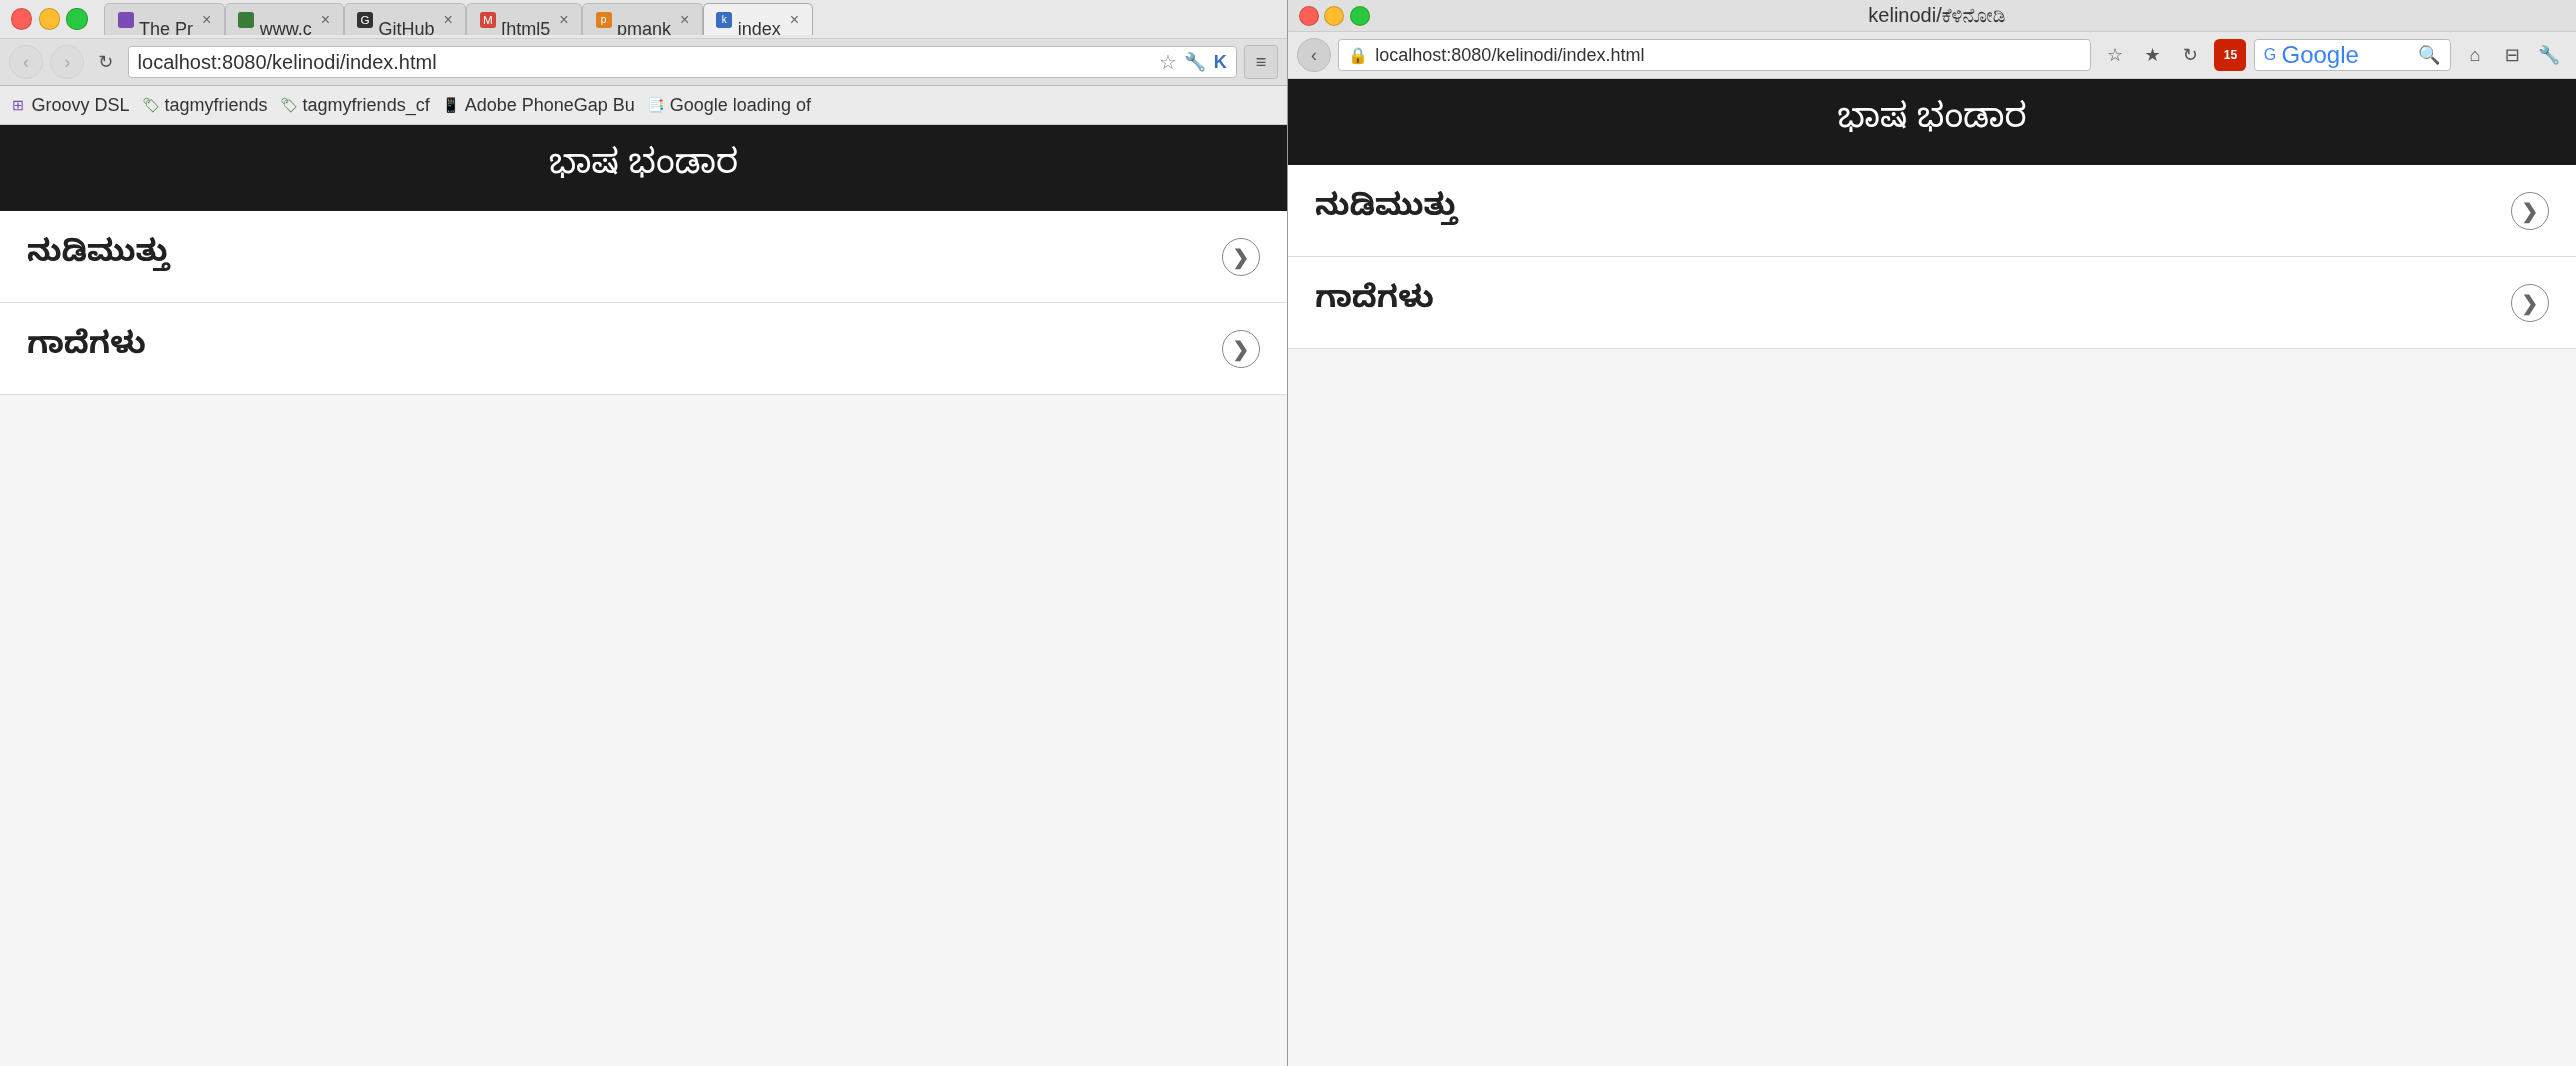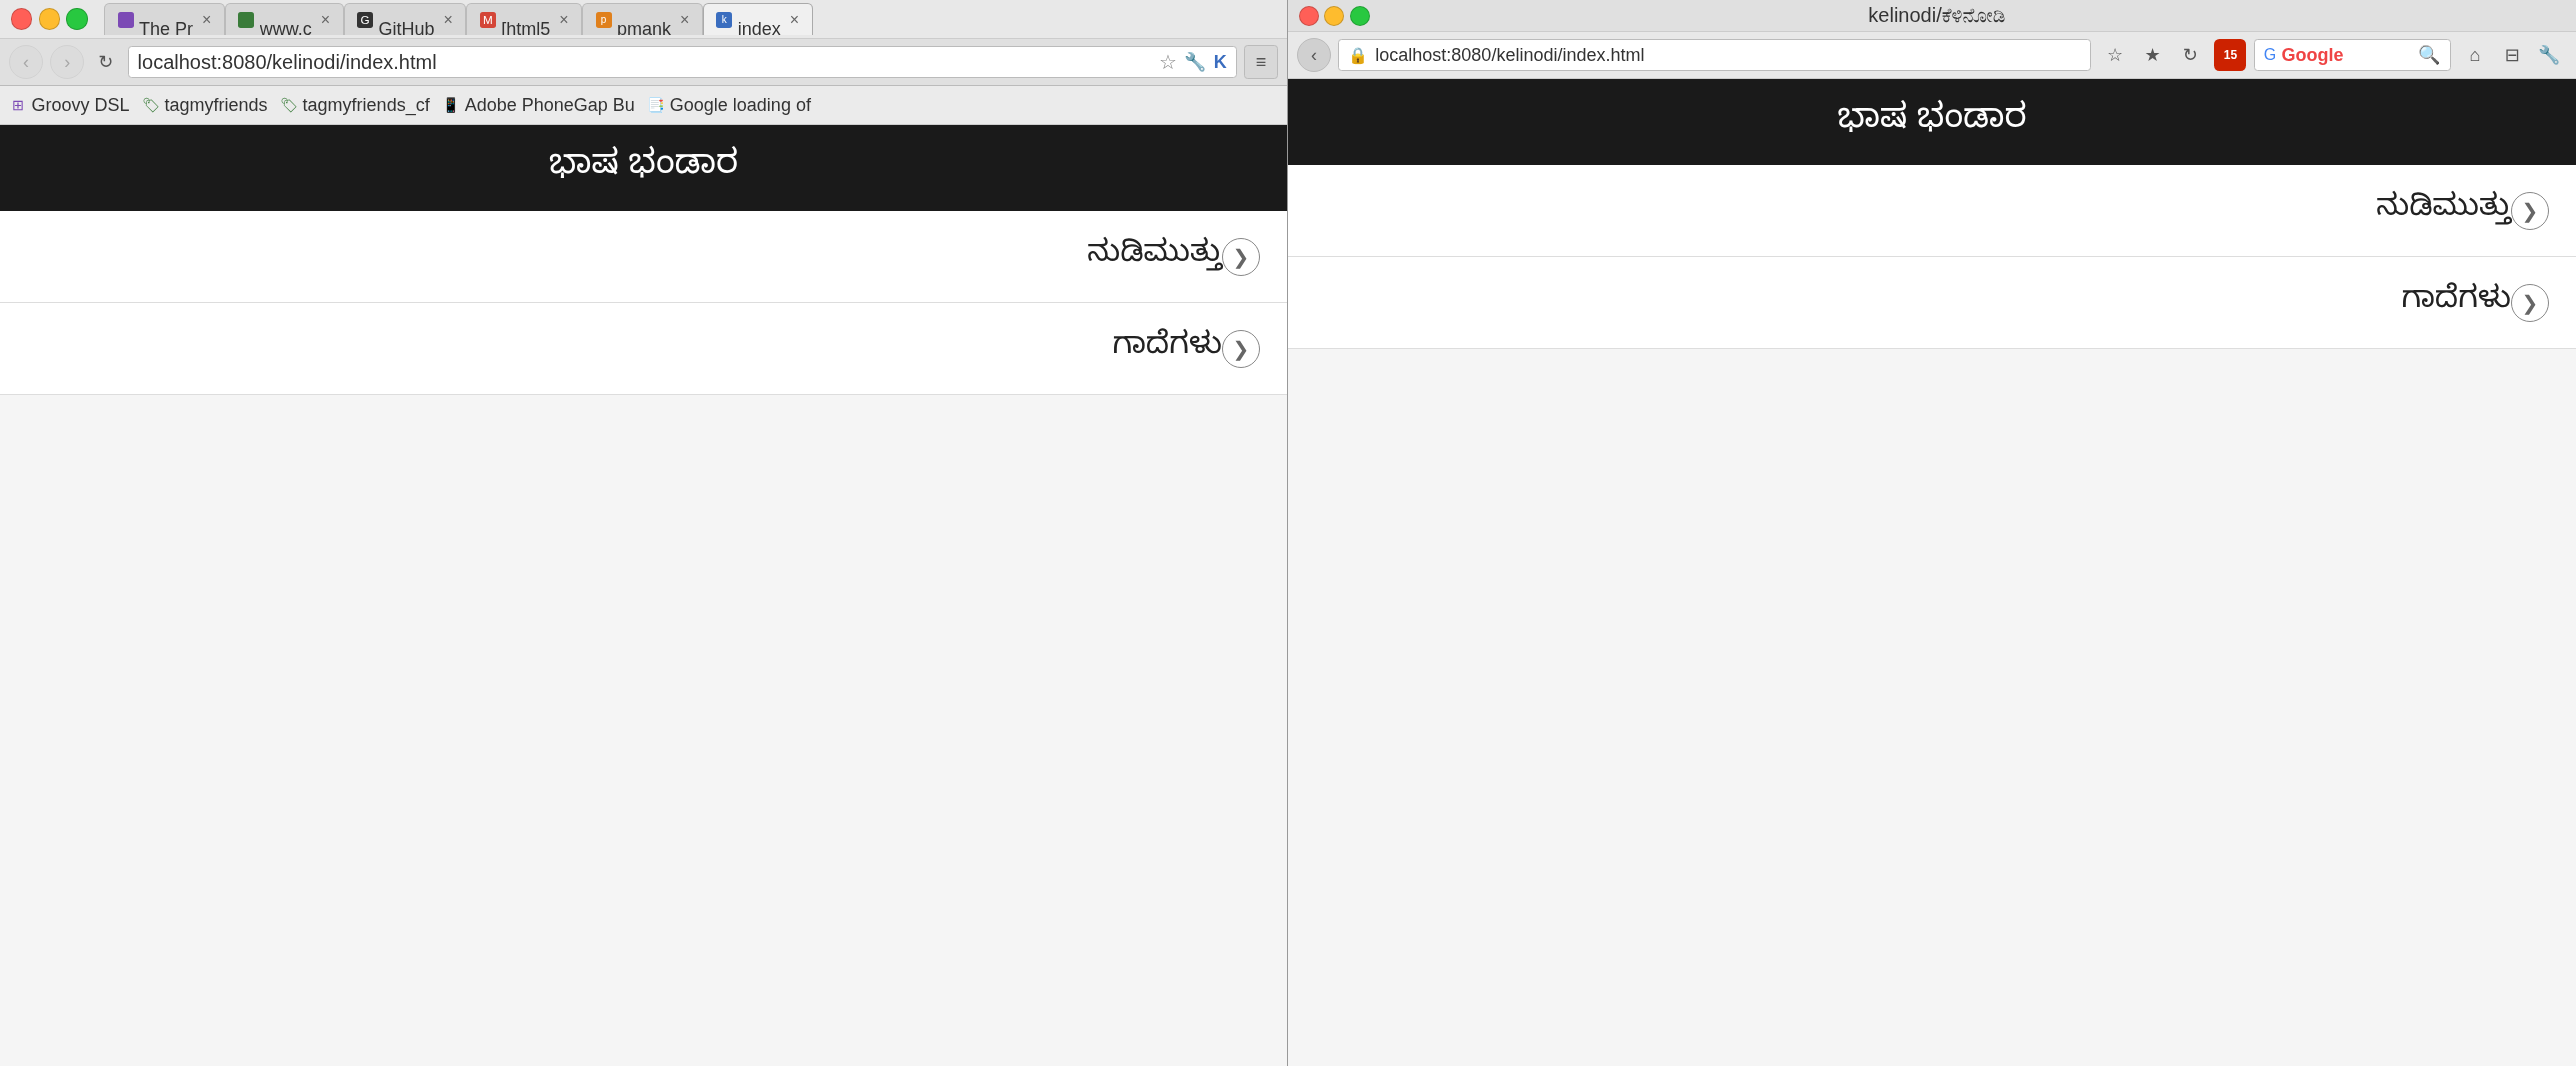--- a/index.html
+++ b/index.html
@@ -210,25 +210,26 @@
     }
 
     .menu-list {
       display: flex;
       flex-direction: column;
     }
 
     .menu-item {
       display: flex;
       align-items: center;
-      justify-content: flex-end;
+      justify-content: space-between;
       padding: 25px 27px;
       border-bottom: 0.9px solid #ddd;
       background: white;
       cursor: pointer;
+      font-weight: bold;
     }
 
     .menu-item-text {
       font-size: 30.5px;
       font-family: 'Noto Sans Kannada', Arial, sans-serif;
       color: #222;
     }
 
     .chevron-circle {
       width: 38px;
@@ -507,21 +508,21 @@
     </div>
     <div class="right-icon-group">
       <div class="right-icon-btn">☆</div>
       <div class="right-icon-btn">★</div>
       <div class="right-icon-btn">↻</div>
     </div>
 
     <div style="background:#cc2200;color:white;width:32px;height:32px;border-radius:5.4px;display:flex;align-items:center;justify-content:center;font-size:12px;font-weight:bold;">15</div>
     <div class="search-bar-right">
       <span class="google-icon">G</span>
-      <span style="color:#ef4444;font-size:18px;font-weight:bold;">Google</span>
+      <span style="color:#3b82f6;font-size:24px;">Google</span>
       <span style="margin-left:auto;font-size:18px;">🔍</span>
     </div>
     <div class="right-icon-group">
       <div class="right-icon-btn">⌂</div>
       <div class="right-icon-btn">⊟</div>
       <div class="right-icon-btn">🔧</div>
     </div>
   </div>
 
   <div class="page-content-right">

